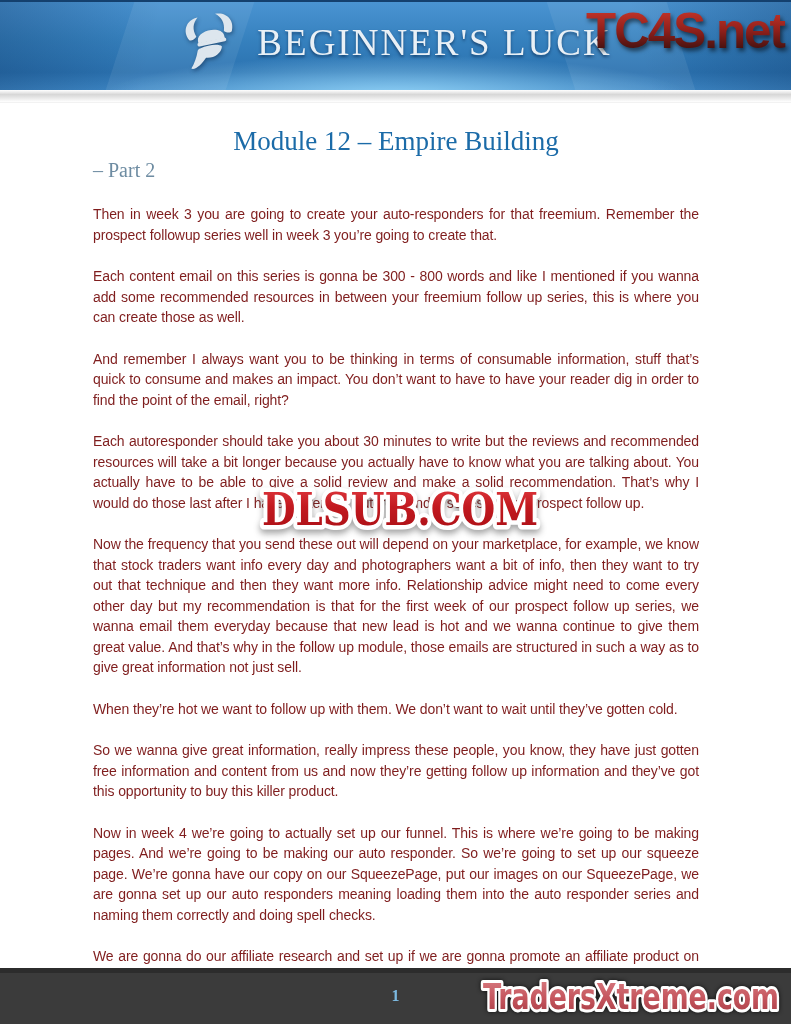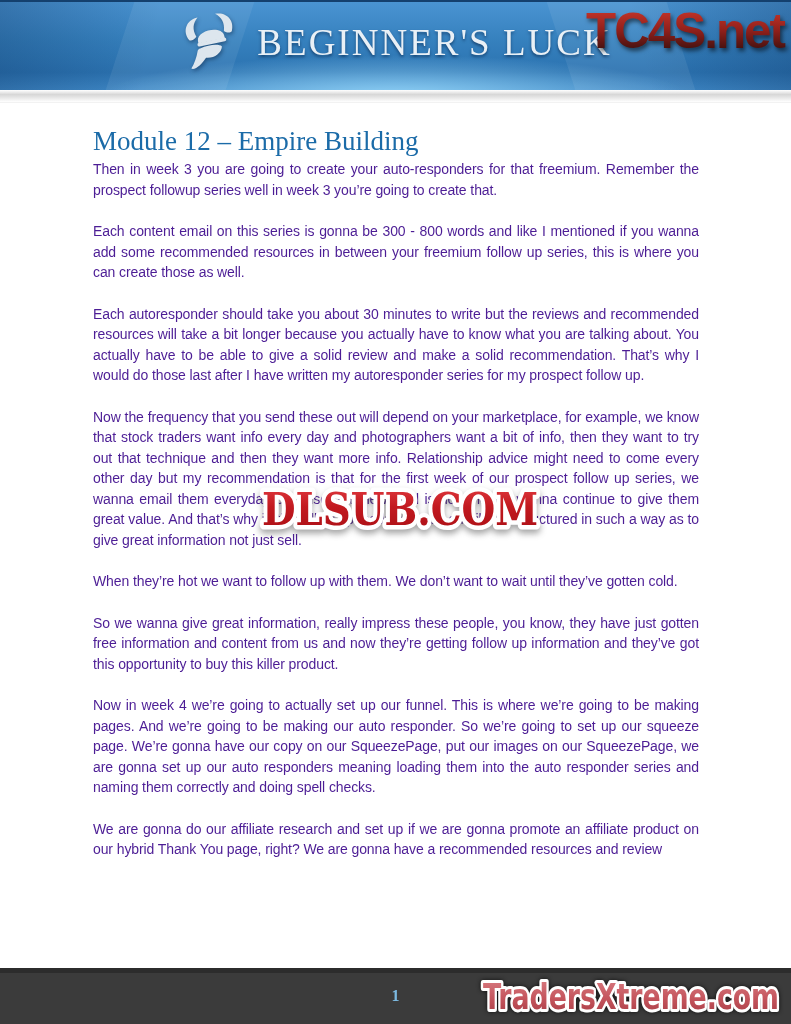--- a/index.html
+++ b/index.html
@@ -39,29 +39,29 @@
   .strip{
     position:absolute;top:90px;left:0;width:791px;height:12px;
     background:linear-gradient(180deg,#ffffff 0%,#d7d7d7 38%,#ececec 72%,#ffffff 100%);
     border-bottom:1px solid #f2f2f2;
   }
 
   
   .content{position:absolute;top:102px;left:93px;width:606px;}
   .doc-title{
     margin:24px 0 2px 0;font-family:"Liberation Serif",serif;font-weight:normal;
-    font-size:27px;color:#1b6ba8;
+    font-size:27px;color:#1b6ba8;text-align:center;
   }
   .doc-subtitle{
     margin:0 0 22px 0;font-family:"Liberation Serif",serif;font-weight:normal;
     font-size:20px;color:#6e8ca2;
   }
   .content p{
     margin:0 0 21px 0;font-size:14px;line-height:20.5px;letter-spacing:-0.1px;
-    color:#4c1d95;text-align:justify;
+    color:#7f1d1d;text-align:justify;
   }
 
   
   .dlsub{position:absolute;left:248px;top:480px;filter:drop-shadow(0 4px 3px rgba(60,60,60,0.45));}
   .dlsub text{font-family:"DejaVu Serif",serif;font-weight:bold;font-size:44px;}
 
   
   .footer{
     position:absolute;left:0;bottom:0;width:791px;height:56px;
     background:#3b3b3b;border-top:5px solid #2c2c2c;box-sizing:border-box;
@@ -110,23 +110,25 @@
         </linearGradient>
       </defs>
       <text x="106" y="46" text-anchor="middle" fill="url(#tc4s-grad)" textLength="198" lengthAdjust="spacingAndGlyphs">TC4S.net</text>
     </svg>
   </div>
 
   <div class="strip"></div>
 
   <main class="content">
     <h1 class="doc-title">Module 12 – Empire Building</h1>
+    <h2 class="doc-subtitle">– Part 2</h2>
 
     <p>Then in week 3 you are going to create your auto-responders for that freemium. Remember the prospect followup series well in week 3 you’re going to create that.</p>
     <p>Each content email on this series is gonna be 300 - 800 words and like I mentioned if you wanna add some recommended resources in between your freemium follow up series, this is where you can create those as well.</p>
+    <p>And remember I always want you to be thinking in terms of consumable information, stuff that’s quick to consume and makes an impact. You don’t want to have to have your reader dig in order to find the point of the email, right?</p>
     <p>Each autoresponder should take you about 30 minutes to write but the reviews and recommended resources will take a bit longer because you actually have to know what you are talking about. You actually have to be able to give a solid review and make a solid recommendation. That’s why I would do those last after I have written my autoresponder series for my prospect follow up.</p>
     <p>Now the frequency that you send these out will depend on your marketplace, for example, we know that stock traders want info every day and photographers want a bit of info, then they want to try out that technique and then they want more info. Relationship advice might need to come every other day but my recommendation is that for the first week of our prospect follow up series, we wanna email them everyday because that new lead is hot and we wanna continue to give them great value. And that’s why in the follow up module, those emails are structured in such a way as to give great information not just sell.</p>
     <p>When they’re hot we want to follow up with them. We don’t want to wait until they’ve gotten cold.</p>
     <p>So we wanna give great information, really impress these people, you know, they have just gotten free information and content from us and now they’re getting follow up information and they’ve got this opportunity to buy this killer product.</p>
     <p>Now in week 4 we’re going to actually set up our funnel. This is where we’re going to be making pages. And we’re going to be making our auto responder. So we’re going to set up our squeeze page. We’re gonna have our copy on our SqueezePage, put our images on our SqueezePage, we are gonna set up our auto responders meaning loading them into the auto responder series and naming them correctly and doing spell checks.</p>
     <p>We are gonna do our affiliate research and set up if we are gonna promote an affiliate product on our hybrid Thank You page, right? We are gonna have a recommended resources and review</p>
   </main>
 
   <svg class="dlsub" width="304" height="60" viewBox="0 0 304 60">
     <defs>

